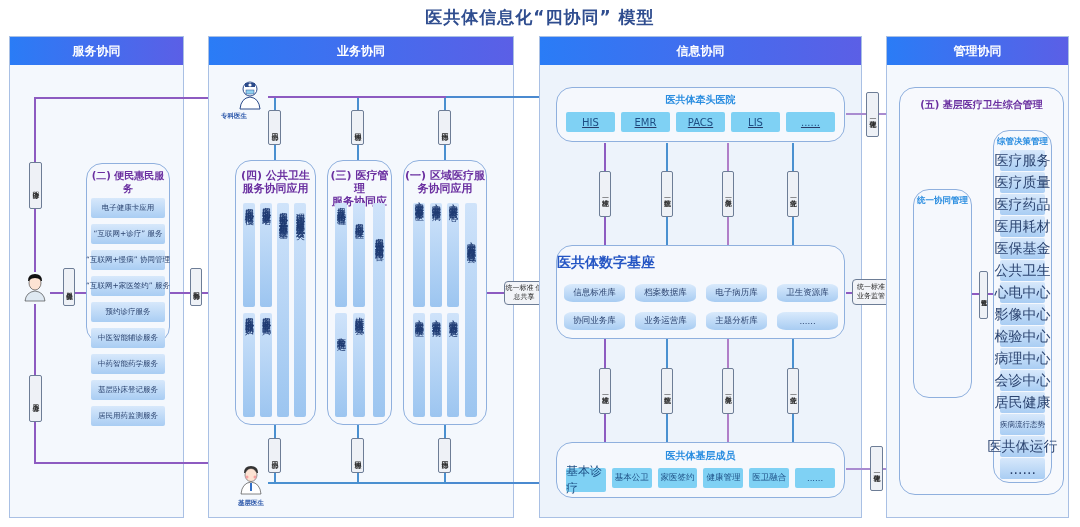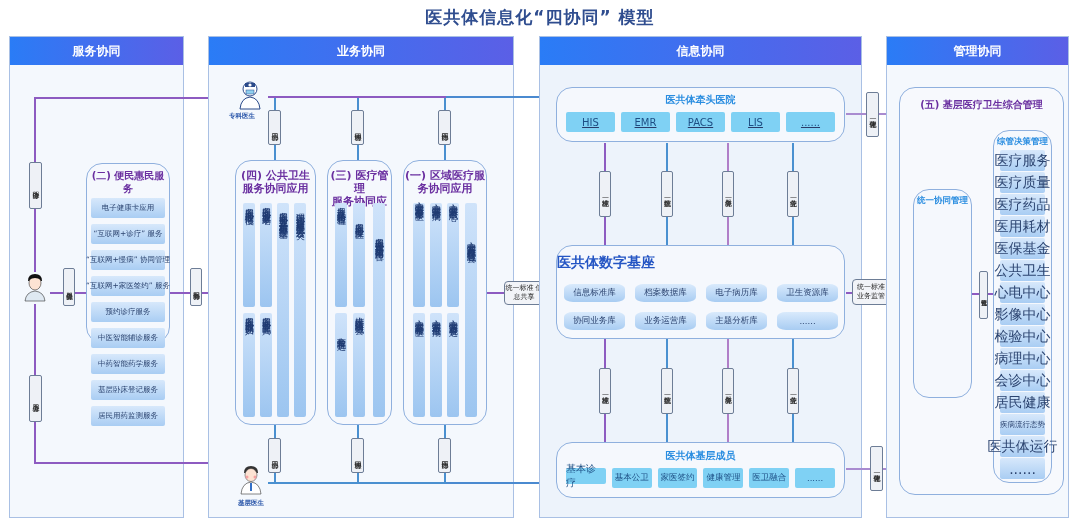--- a/index.html
+++ b/index.html
@@ -74,21 +74,21 @@
 
 <div class="abs" style="left:237px;top:80px;width:26px;height:30px;">
   <svg width="26" height="30" viewBox="0 0 26 30">
     <circle cx="13" cy="9" r="7" fill="#fff" stroke="#2b4a8a" stroke-width="1"></circle>
     <rect x="8" y="3" width="10" height="4" fill="#2b4a8a"></rect>
     <circle cx="13" cy="5" r="1.6" fill="#fff"></circle>
     <rect x="9" y="10" width="8" height="4" fill="#8fd0f0" stroke="#2b4a8a" stroke-width="0.5"></rect>
     <path d="M3 29 Q4 18 13 17 Q22 18 23 29 Z" fill="#fff" stroke="#2b4a8a" stroke-width="1"></path>
   </svg>
 </div>
-<div class="abs role-label" style="left:220px;top:112px;width:44px;">专科医生</div>
+<div class="abs role-label" style="left:212px;top:112px;width:44px;">专科医生</div>
 
 <div class="abs" style="left:238px;top:465px;width:26px;height:30px;">
   <svg width="26" height="30" viewBox="0 0 26 30">
     <path d="M6 8 Q6 1 13 1 Q20 1 20 8 Z" fill="#333"></path>
     <ellipse cx="13" cy="10" rx="6" ry="6.5" fill="#fde3d3" stroke="#333" stroke-width="0.5"></ellipse>
     <circle cx="9" cy="12" r="1.5" fill="#f6a1a1"></circle>
     <circle cx="17" cy="12" r="1.5" fill="#f6a1a1"></circle>
     <path d="M3 29 Q4 18 13 17 Q22 18 23 29 Z" fill="#fff" stroke="#333" stroke-width="0.6"></path>
     <rect x="12" y="18" width="2" height="8" fill="#3470c7"></rect>
   </svg>
@@ -201,21 +201,21 @@
 <div class="line pl" style="left:727px;top:339px;width:2px;height:103px;background:#b07ec8;"></div>
 <div class="line bl" style="left:792px;top:339px;width:2px;height:103px;"></div>
 <div class="abs tag" style="left:599px;top:368px;width:12px;height:46px;">统一标准</div>
 <div class="abs tag" style="left:661px;top:368px;width:12px;height:46px;">统一数据</div>
 <div class="abs tag" style="left:722px;top:368px;width:12px;height:46px;">统一服务</div>
 <div class="abs tag" style="left:787px;top:368px;width:12px;height:46px;">统一业务</div>
 
 <div class="abs panel" style="left:556px;top:442px;width:289px;height:56px;">
   <div class="ptitle-blue" style="margin-top:6px;">医共体基层成员</div>
   <div style="display:flex;gap:6px;padding:5px 9px 0 9px;">
-    <div class="sysbox" style="width:40px;height:16px;font-size:10px;">基本诊疗</div>
+    <div class="sysbox" style="width:40px;height:24px;font-size:12px;">基本诊疗</div>
     <div class="sysbox" style="width:40px;height:20px;font-size:8.5px;">基本公卫</div>
     <div class="sysbox" style="width:40px;height:20px;font-size:8.5px;">家医签约</div>
     <div class="sysbox" style="width:40px;height:20px;font-size:8.5px;">健康管理</div>
     <div class="sysbox" style="width:40px;height:20px;font-size:8.5px;">医卫融合</div>
     <div class="sysbox" style="width:40px;height:20px;font-size:8.5px;">......</div>
   </div>
 </div>
 
 <div class="line pl" style="left:846px;top:113px;width:52px;height:2px;background:#a98bd0;"></div>
 <div class="abs tag" style="left:866px;top:92px;width:13px;height:45px;">一体化管理</div>

